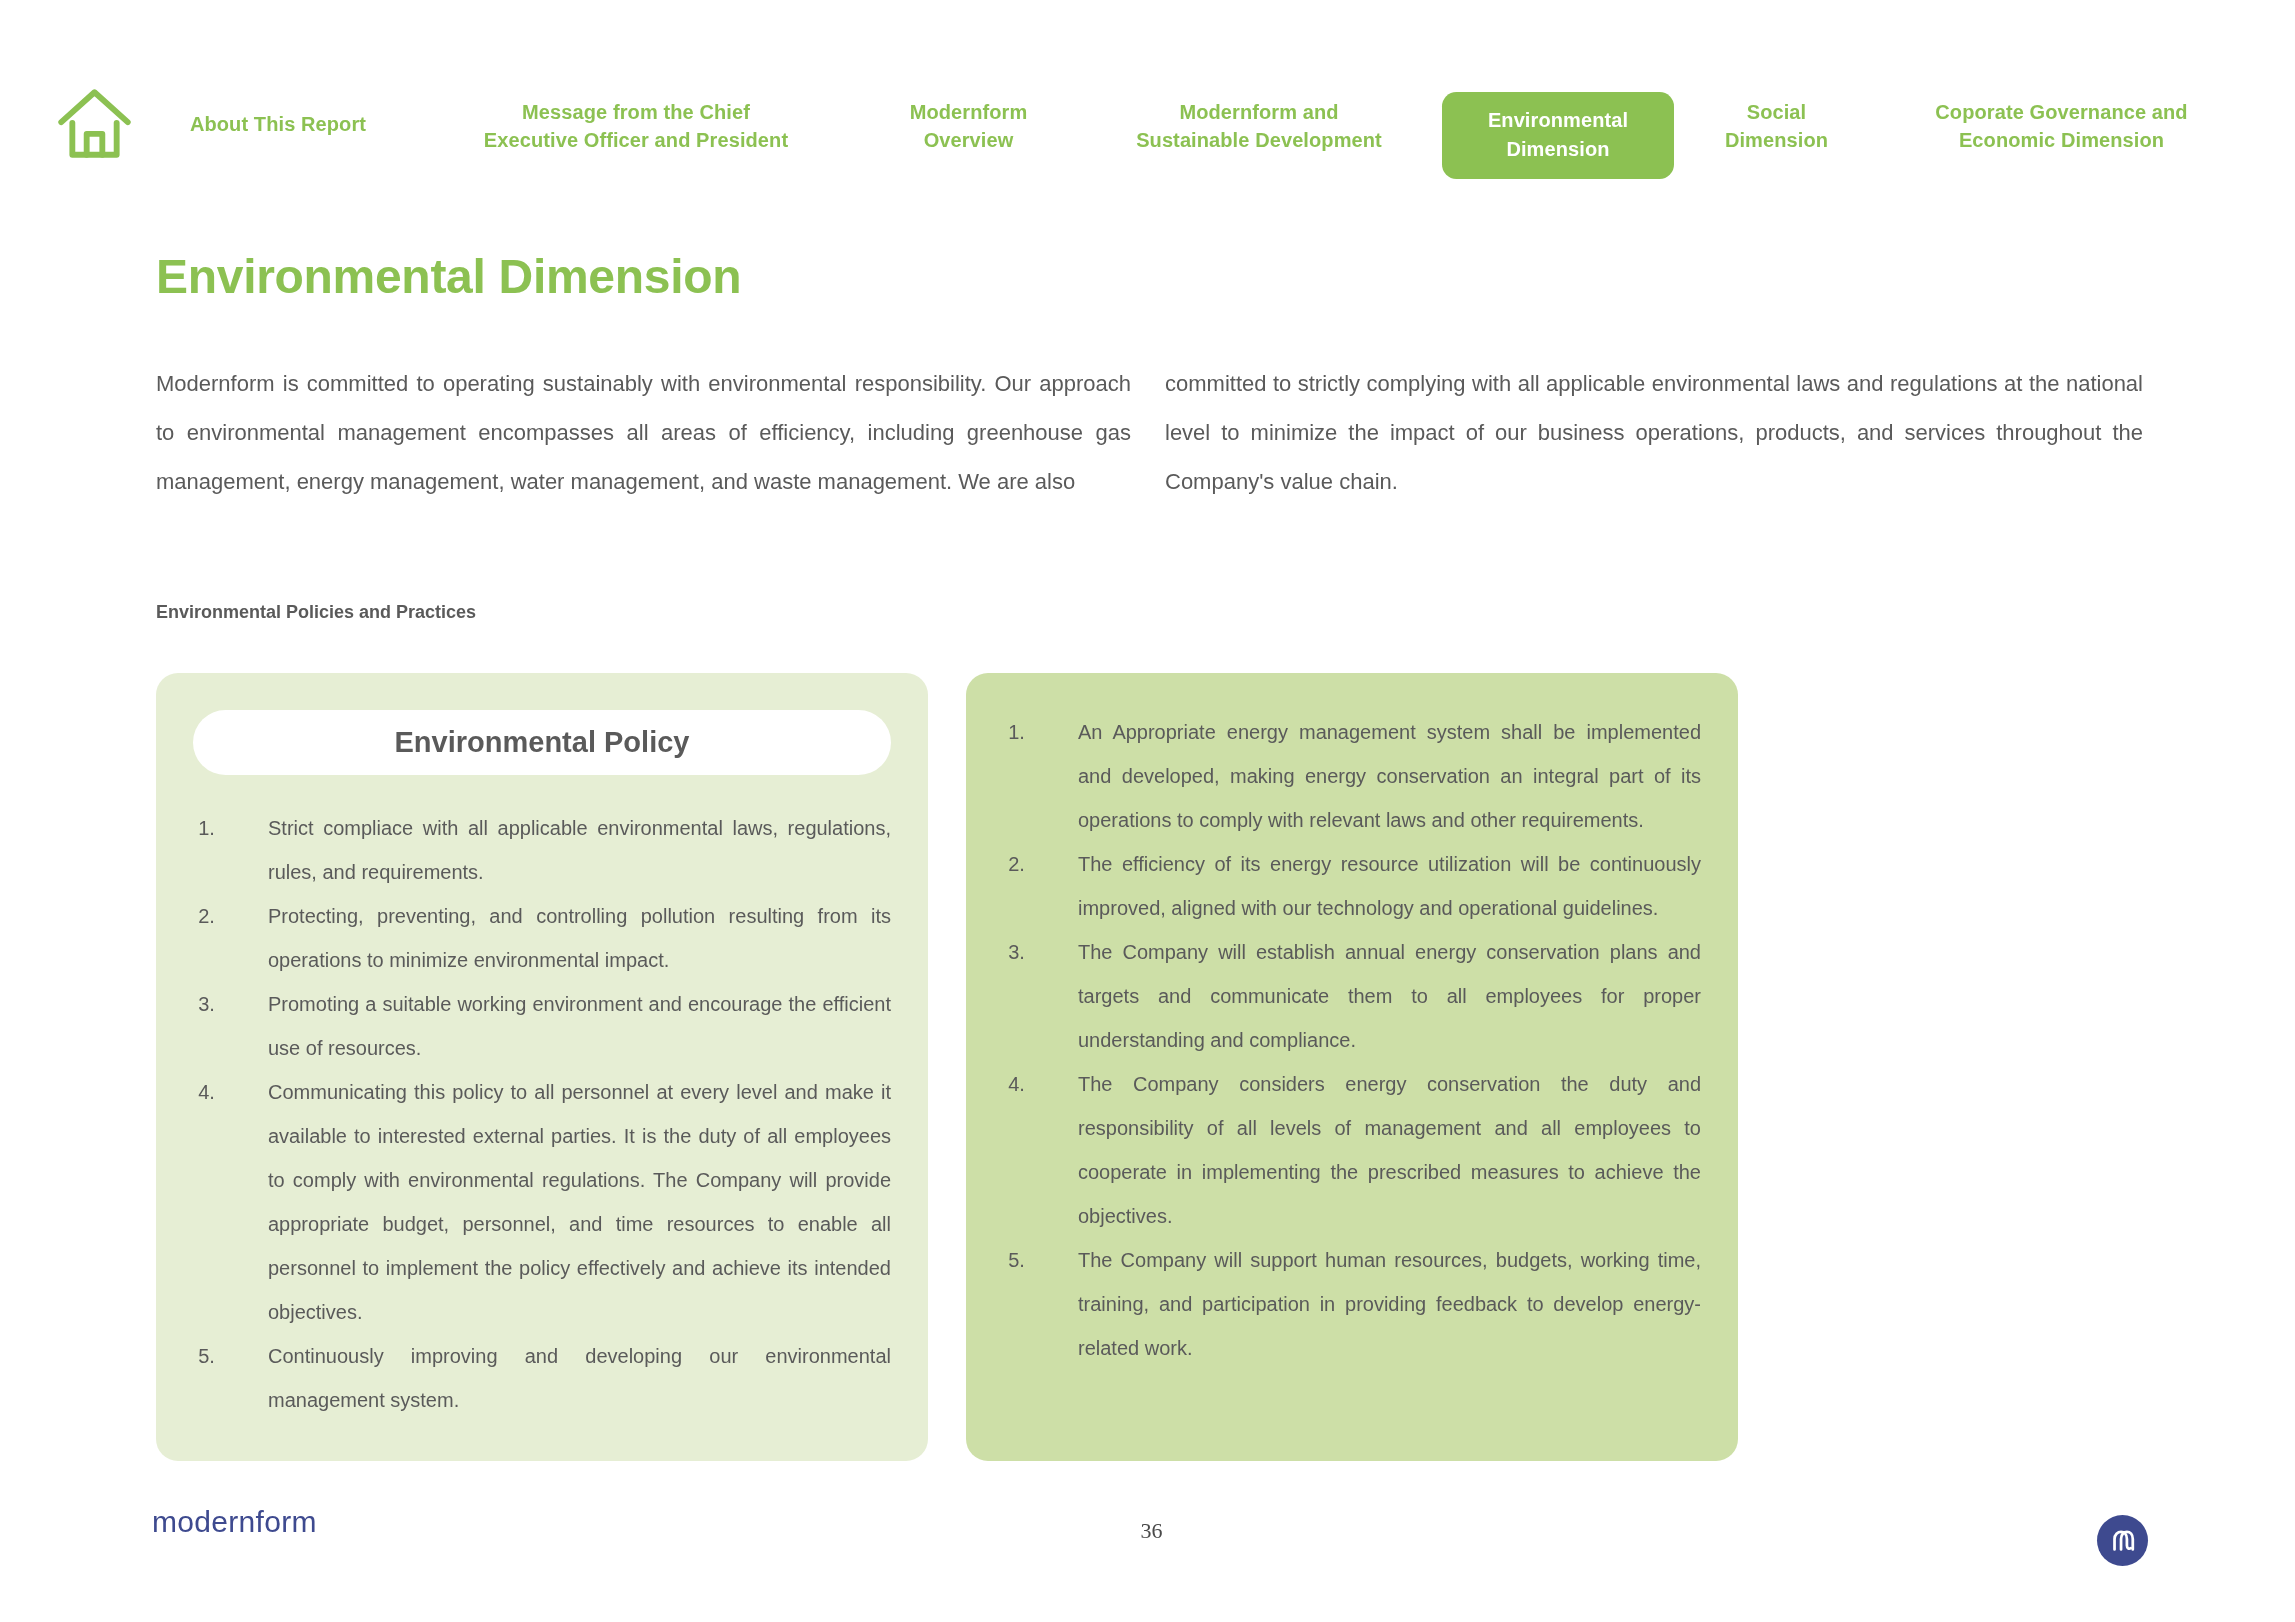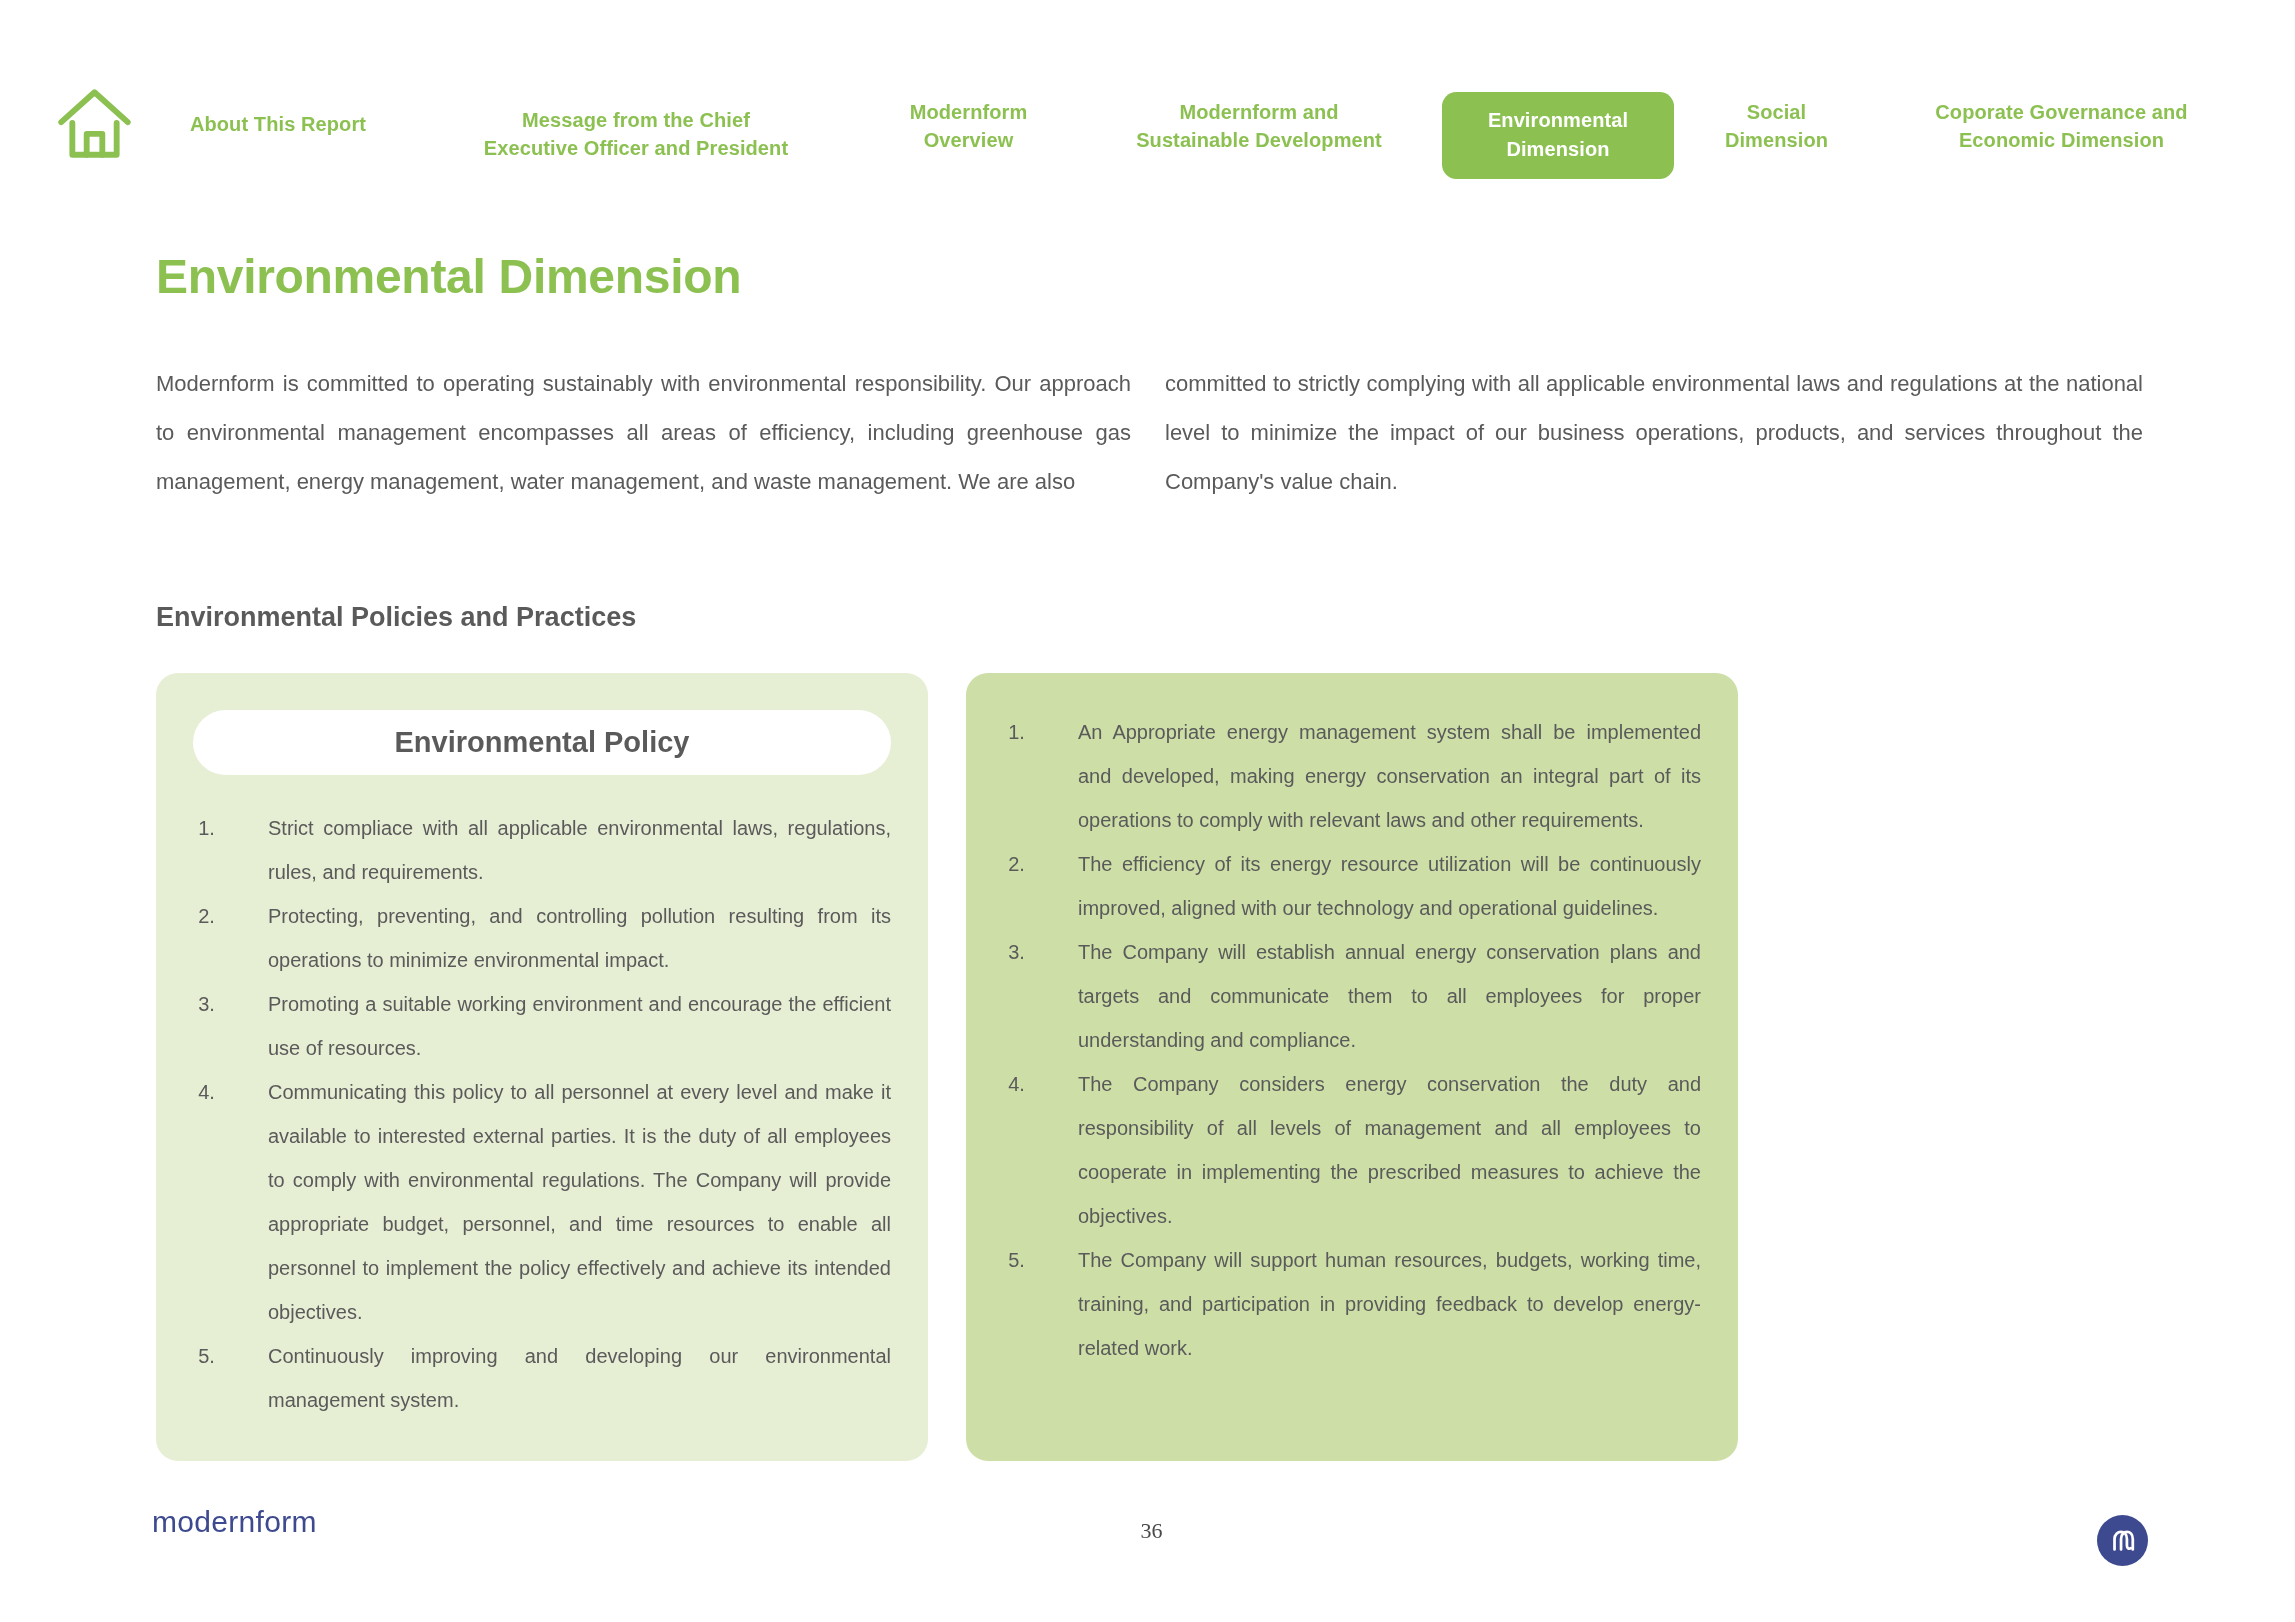--- a/index.html
+++ b/index.html
@@ -85,21 +85,21 @@
   }
   .intro-col.left  { left: 156px;  width: 975px; }
   .intro-col.right { left: 1165px; width: 978px; }
 
   
   .section-subhead {
     position: absolute;
     left: 156px;
     top: 602px;
     color: #5a5a5a;
-    font-size: 27px;
+    font-size: 18px;
     font-weight: 700;
   }
 
   
   .cards {
     position: absolute;
     left: 156px;
     top: 673px;
     width: 1582px;
     display: flex;
@@ -203,21 +203,21 @@
     <div class="home-icon-wrap">
       <svg width="77" height="73" viewBox="0 0 118 112" fill="none">
         <path d="M8 54 L59 8 L110 54" stroke="#8cc152" stroke-width="9" stroke-linecap="round" stroke-linejoin="round"></path>
         <path d="M25 55 L25 104 L93 104 L93 55" stroke="#8cc152" stroke-width="9" stroke-linecap="round" stroke-linejoin="round"></path>
         <path d="M47 104 L47 72 L71 72 L71 104" stroke="#8cc152" stroke-width="9" stroke-linecap="round" stroke-linejoin="round"></path>
       </svg>
     </div>
 
     <div id="nav-items-host">
         <div class="nav-item" style="left: 183px; top: 110px; width: 190px;"><span>About This Report</span></div>
-        <div class="nav-item" style="left: 466px; top: 106px; width: 340px;"><span>Message from the Chief
+        <div class="nav-item" style="left: 466px; top: 98px; width: 340px;"><span>Message from the Chief
 Executive Officer and President</span></div>
         <div class="nav-item" style="left: 864px; top: 98px; width: 209px;"><span>Modernform
 Overview</span></div>
         <div class="nav-item" style="left: 1112px; top: 98px; width: 294px;"><span>Modernform and
 Sustainable Development</span></div>
         <div class="nav-item active-pill" style="left: 1442px; top: 92px; width: 232px;"><span>Environmental
 Dimension</span></div>
         <div class="nav-item" style="left: 1688px; top: 98px; width: 177px;"><span>Social
 Dimension</span></div>
         <div class="nav-item" style="left: 1898px; top: 98px; width: 327px;"><span>Coporate Governance and

